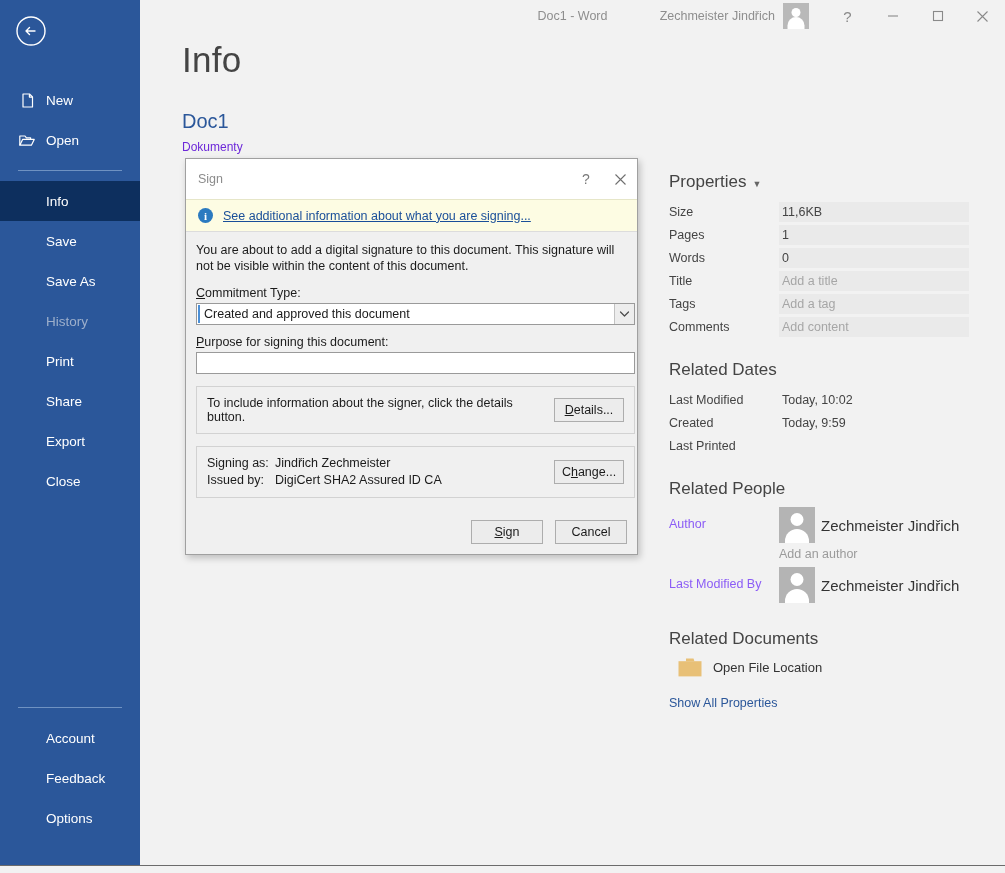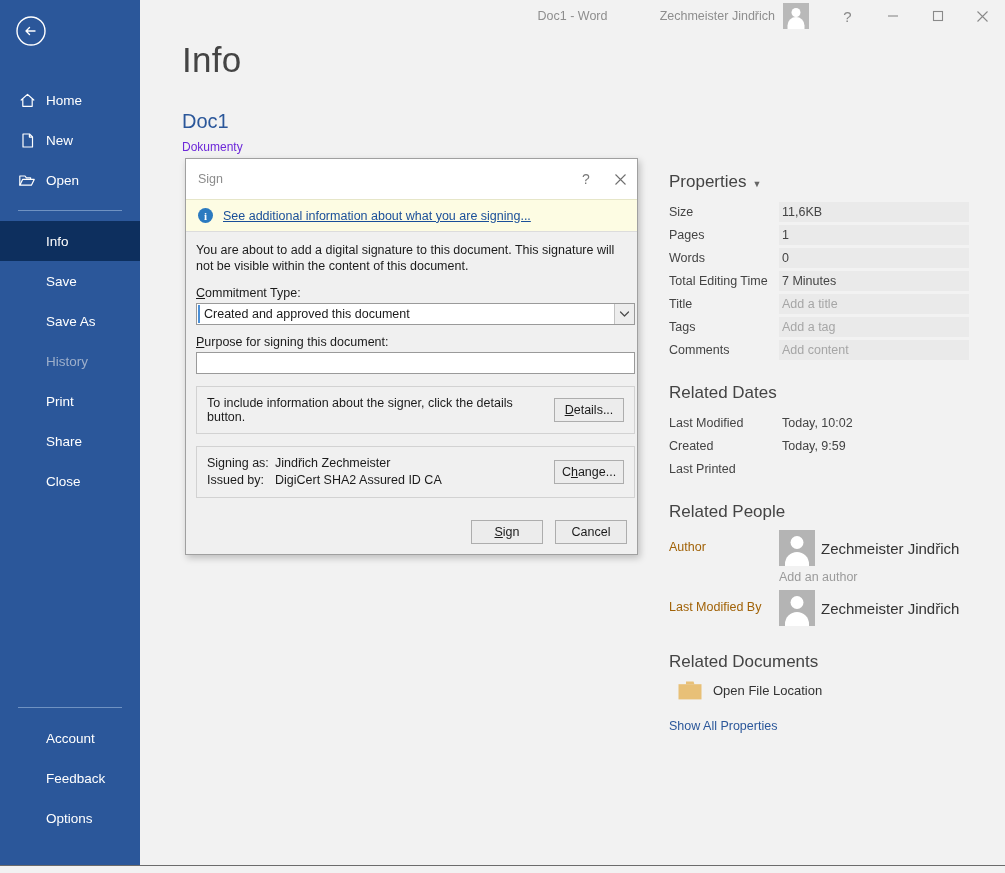--- a/index.html
+++ b/index.html
@@ -200,21 +200,21 @@
 
   .people-row {
     display: flex;
     align-items: center;
     margin-bottom: 4px;
     font-size: 12.5px;
   }
   .people-label {
     width: 110px;
     flex: 0 0 110px;
-    color: #a16207;
+    color: #8b5cf6;
     align-self: flex-start;
     padding-top: 10px;
   }
   .person-avatar {
     width: 36px; height: 36px;
     background: #b4b4b4;
     position: relative;
     overflow: hidden;
     flex: 0 0 36px;
     margin-right: 6px;
@@ -424,28 +424,20 @@
     <svg width="34" height="34" viewBox="0 0 34 34">
       <circle cx="17" cy="17" r="14" fill="none" stroke="#ffffff" stroke-width="1.4"></circle>
       <path d="M21 17 H12 M15.5 13.5 L12 17 L15.5 20.5" fill="none" stroke="#ffffff" stroke-width="1.4" stroke-linecap="round" stroke-linejoin="round"></path>
     </svg>
   </div>
 
   <div style="position:absolute; top:80px; left:0; right:0;">
     <div class="nav-item">
       <span class="ico">
         <svg width="17" height="17" viewBox="0 0 17 17">
-          <path d="M2.2 8 L8.5 2.4 L14.8 8 M3.8 7 V14.3 H13.2 V7" fill="none" stroke="#fff" stroke-width="1.2" stroke-linejoin="round" stroke-linecap="round"></path>
-        </svg>
-      </span>
-      <span>Home</span>
-    </div>
-    <div class="nav-item">
-      <span class="ico">
-        <svg width="17" height="17" viewBox="0 0 17 17">
           <path d="M4 2 H10.5 L13.5 5 V15 H4 Z" fill="none" stroke="#fff" stroke-width="1.2" stroke-linejoin="round"></path>
           <path d="M10.4 2.2 V5.1 H13.4" fill="none" stroke="#fff" stroke-width="1.2" stroke-linejoin="round"></path>
         </svg>
       </span>
       <span>New</span>
     </div>
     <div class="nav-item">
       <span class="ico">
         <svg width="18" height="17" viewBox="0 0 18 17">
           <path d="M1.8 13.2 V4 H7 L8.4 5.8 H12.6 V7.4" fill="none" stroke="#fff" stroke-width="1.2" stroke-linejoin="round"></path>
@@ -467,20 +459,23 @@
       <span>Save As</span>
     </div>
     <div class="nav-item no-icon disabled">
       <span>History</span>
     </div>
     <div class="nav-item no-icon">
       <span>Print</span>
     </div>
     <div class="nav-item no-icon">
       <span>Share</span>
+    </div>
+    <div class="nav-item no-icon">
+      <span>Export</span>
     </div>
     <div class="nav-item no-icon">
       <span>Close</span>
     </div>
   </div>
 
   <div style="position:absolute; bottom:28px; left:0; right:0;">
     <div class="nav-sep"></div>
     <div class="nav-item no-icon">
       <span>Account</span>
@@ -543,24 +538,20 @@
       </div>
       <div class="prop-row">
         <span class="prop-label">Pages</span>
         <span class="prop-value">1</span>
       </div>
       <div class="prop-row">
         <span class="prop-label">Words</span>
         <span class="prop-value">0</span>
       </div>
       <div class="prop-row">
-        <span class="prop-label">Total Editing Time</span>
-        <span class="prop-value">7 Minutes</span>
-      </div>
-      <div class="prop-row">
         <span class="prop-label">Title</span>
         <span class="prop-value empty">Add a title</span>
       </div>
       <div class="prop-row">
         <span class="prop-label">Tags</span>
         <span class="prop-value empty">Add a tag</span>
       </div>
       <div class="prop-row">
         <span class="prop-label">Comments</span>
         <span class="prop-value empty">Add content</span>

